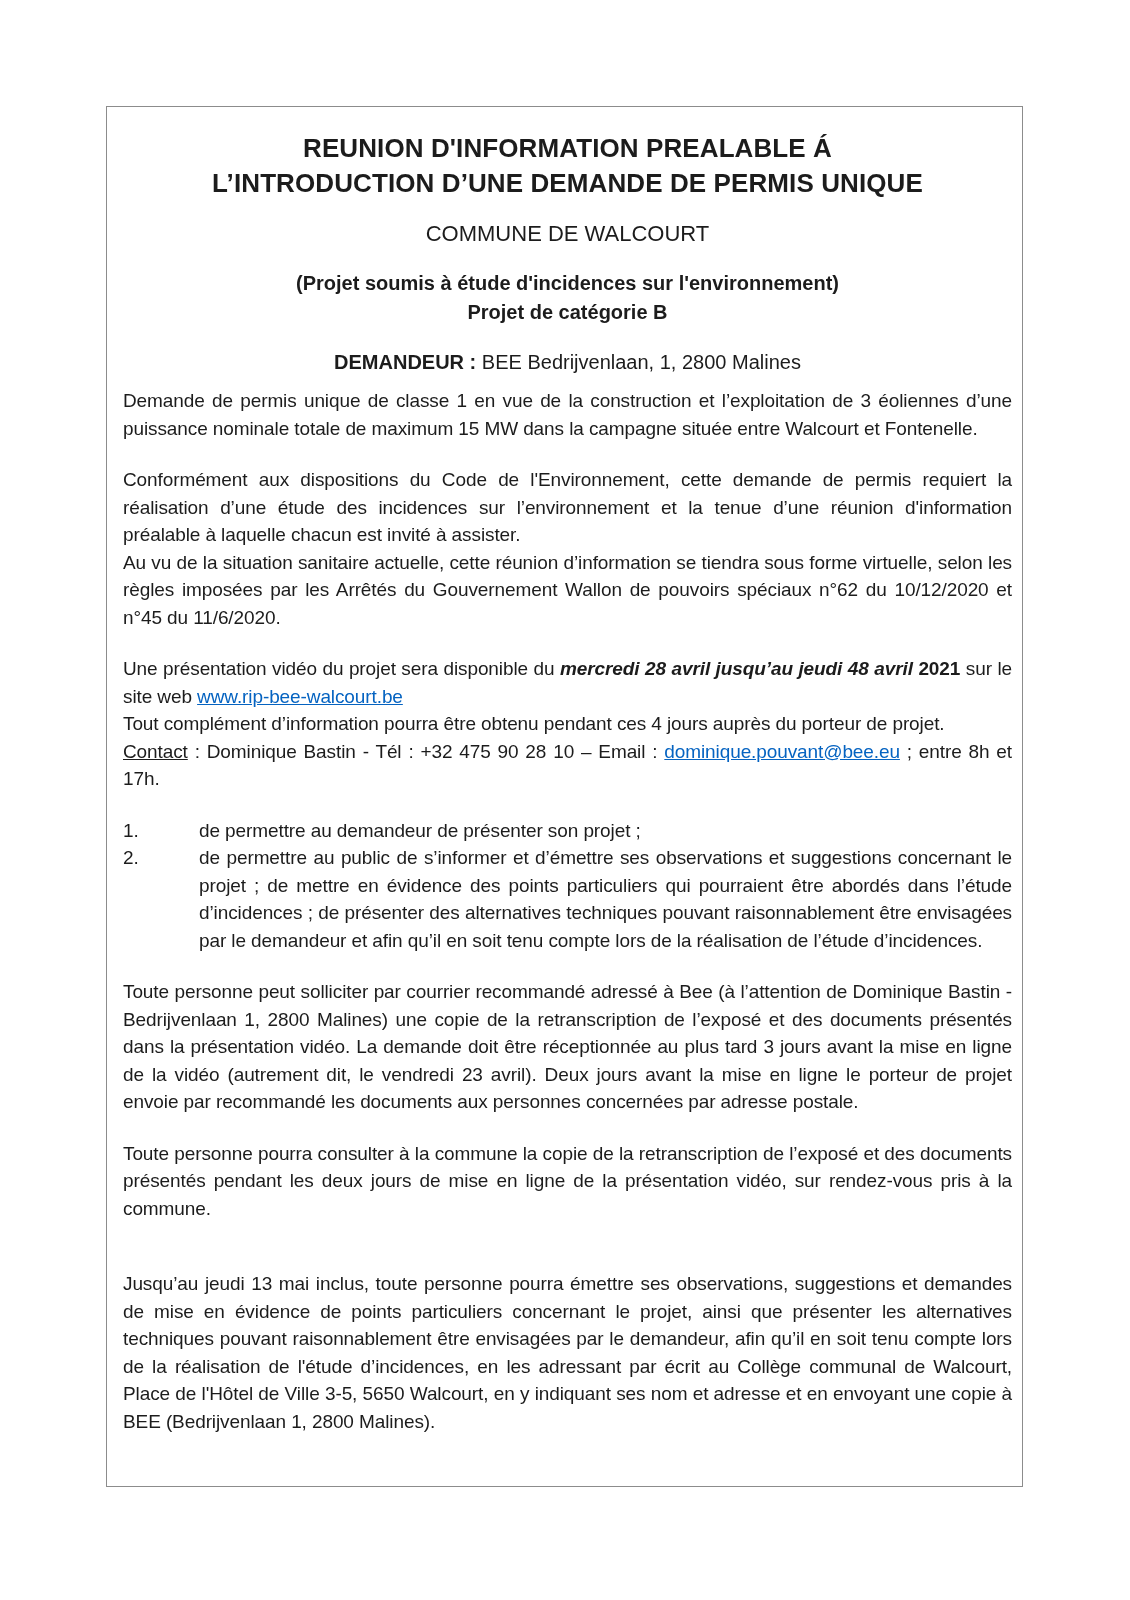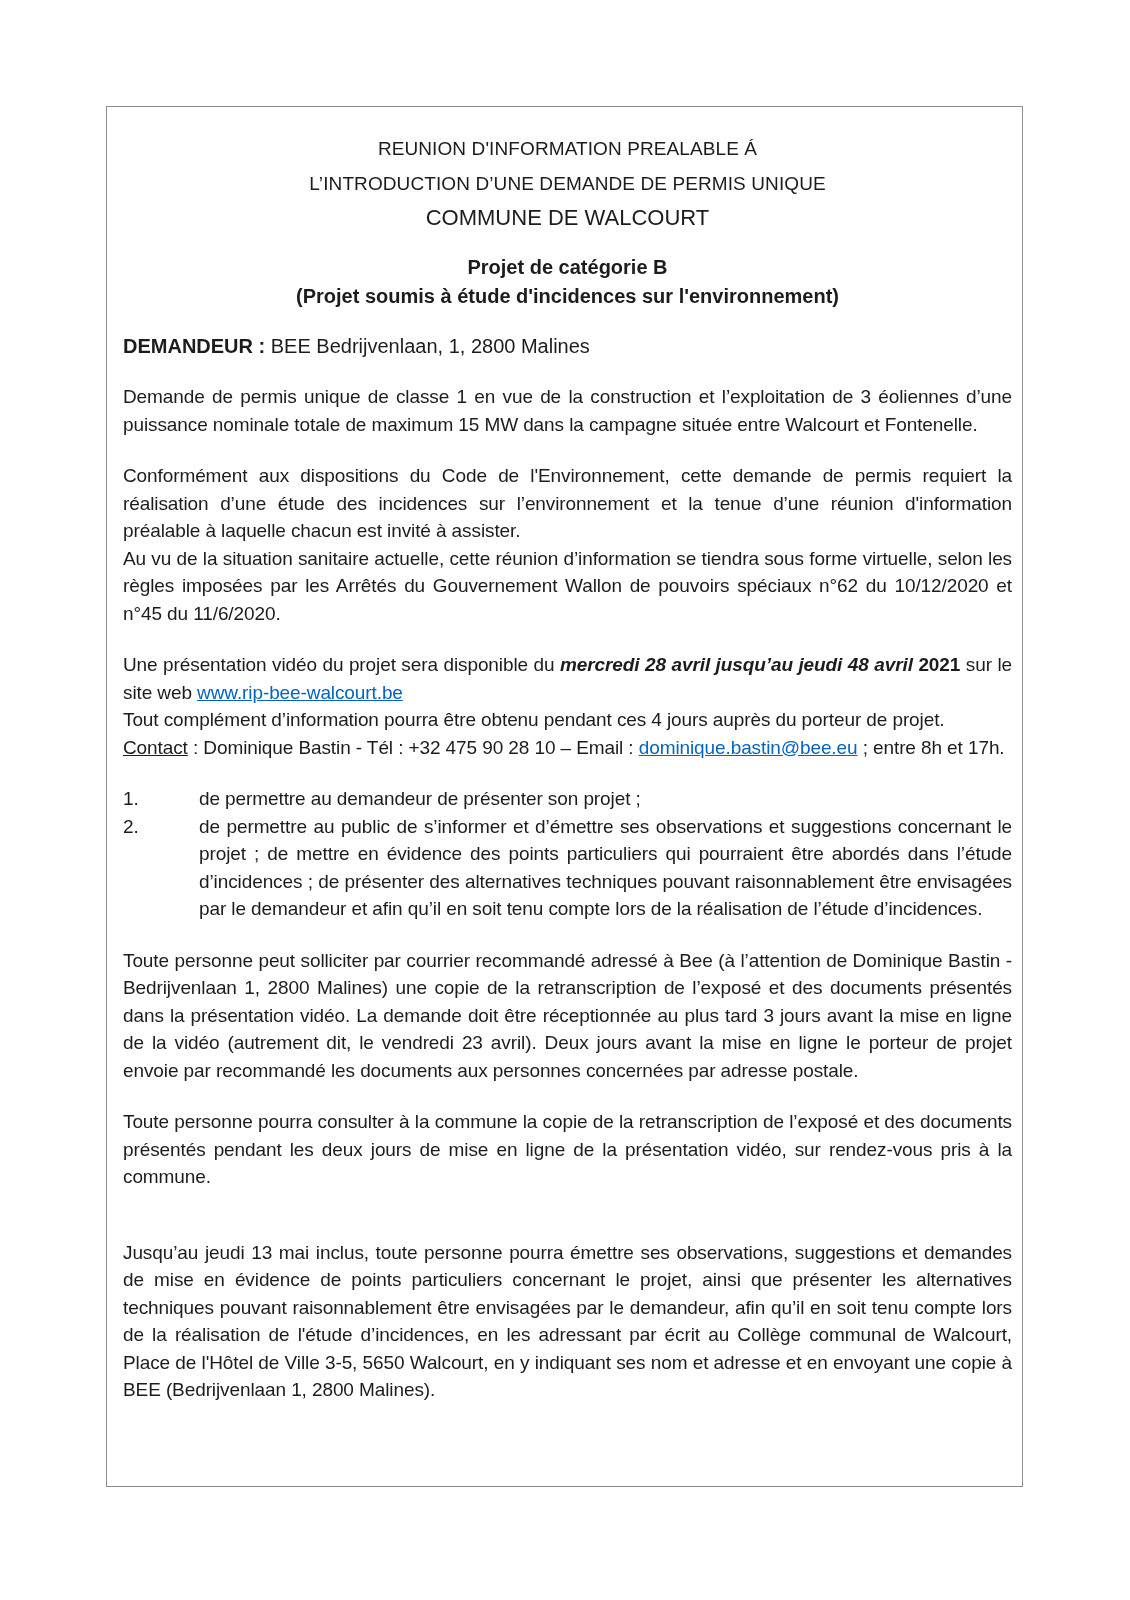--- a/index.html
+++ b/index.html
@@ -21,43 +21,44 @@
     top: 106px;
     width: 917px;
     height: 1381px;
     border: 1.5px solid #8c8c8c;
     box-sizing: border-box;
     padding: 24px 10px 18px 16px;
     background: #ffffff;
   }
   .title {
     text-align: center;
-    font-weight: normal;
-    font-size: 19px;
+    font-weight: bold;
+    font-size: 26px;
     line-height: 35px;
-    margin: 0 0 2px 0;
+    margin: 0 0 18px 0;
     letter-spacing: 0.1px;
   }
   .commune {
     text-align: center;
     font-size: 22px;
     line-height: 29px;
     margin: 0 0 21px 0;
   }
   .category {
     text-align: center;
     font-weight: bold;
     font-size: 20px;
     line-height: 29px;
     margin: 0 0 21px 0;
   }
   .demandeur {
+    text-align: center;
     font-size: 20px;
     line-height: 28px;
-    margin: 0 0 23px 0;
+    margin: 0 0 11px 0;
   }
   .block {
     margin: 0 0 24px 0;
   }
   .block:last-child { margin-bottom: 0; margin-top: 48px; }
   p.para {
     margin: 0;
     font-size: 19px;
     line-height: 27.5px;
     text-align: justify;
@@ -92,41 +93,41 @@
 <div class="frame">
 
   <div class="title">
     <div>REUNION D'INFORMATION PREALABLE Á</div>
     <div>L’INTRODUCTION D’UNE DEMANDE DE PERMIS UNIQUE</div>
   </div>
 
   <div class="commune">COMMUNE DE WALCOURT</div>
 
   <div class="category">
+    <div>(Projet soumis à étude d'incidences sur l'environnement)</div>
     <div>Projet de catégorie B</div>
-    <div>(Projet soumis à étude d'incidences sur l'environnement)</div>
   </div>
 
   <div class="demandeur">
     <span class="b">DEMANDEUR :</span><span> BEE Bedrijvenlaan, 1, 2800 Malines</span>
   </div>
 
   <div class="block">
     <p class="para">Demande de permis unique de classe 1 en vue de la construction et l’exploitation de 3 éoliennes d’une puissance nominale totale de maximum 15 MW dans la campagne située entre Walcourt et Fontenelle.</p>
   </div>
 
   <div class="block">
     <p class="para">Conformément aux dispositions du Code de l'Environnement, cette demande de permis requiert la réalisation d’une étude des incidences sur l’environnement et la tenue d’une réunion d'information préalable à laquelle chacun est invité à assister.</p>
     <p class="para">Au vu de la situation sanitaire actuelle, cette réunion d’information se tiendra sous forme virtuelle, selon les règles imposées par les Arrêtés du Gouvernement Wallon de pouvoirs spéciaux n°62 du 10/12/2020 et n°45 du 11/6/2020.</p>
   </div>
 
   <div class="block">
     <p class="para"><span>Une présentation vidéo du projet sera disponible du </span><span class="bi">mercredi 28 avril jusqu’au jeudi 48 avril</span><span class="b"> 2021</span><span> sur le site web </span><a class="link">www.rip-bee-walcourt.be</a></p>
     <p class="para">Tout complément d’information pourra être obtenu pendant ces 4 jours auprès du porteur de projet.</p>
-    <p class="para"><span class="u">Contact</span><span> : Dominique Bastin - Tél : +32 475 90 28 10 – Email : </span><a class="link">dominique.bastin@bee.eu</a><span> ; entre 8h et 17h.</span></p>
+    <p class="para"><span class="u">Contact</span><span> : Dominique Bastin - Tél : +32 475 90 28 10 – Email : </span><a class="link">dominique.pouvant@bee.eu</a><span> ; entre 8h et 17h.</span></p>
   </div>
 
   <div class="block">
     <div class="list-row">
       <span class="num">1.</span>
       <div class="txt">de permettre au demandeur de présenter son projet ;</div>
     </div>
     <div class="list-row">
       <span class="num">2.</span>
       <div class="txt">de permettre au public de s’informer et d’émettre ses observations et suggestions concernant le projet ; de mettre en évidence des points particuliers qui pourraient être abordés dans l’étude d’incidences ; de présenter des alternatives techniques pouvant raisonnablement être envisagées par le demandeur et afin qu’il en soit tenu compte lors de la réalisation de l’étude d’incidences.</div>

